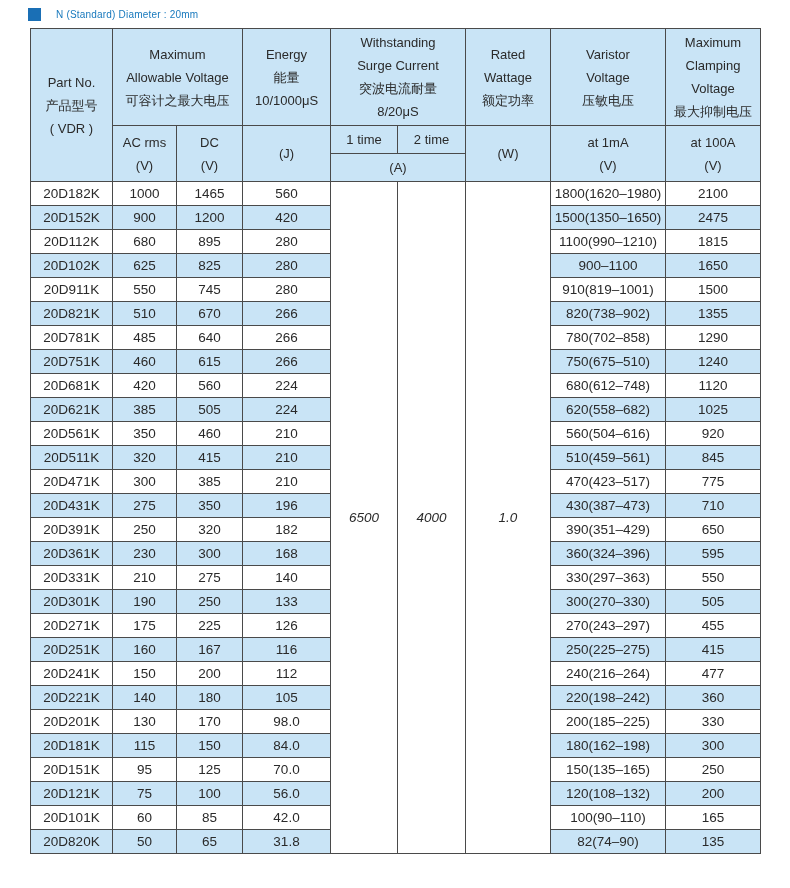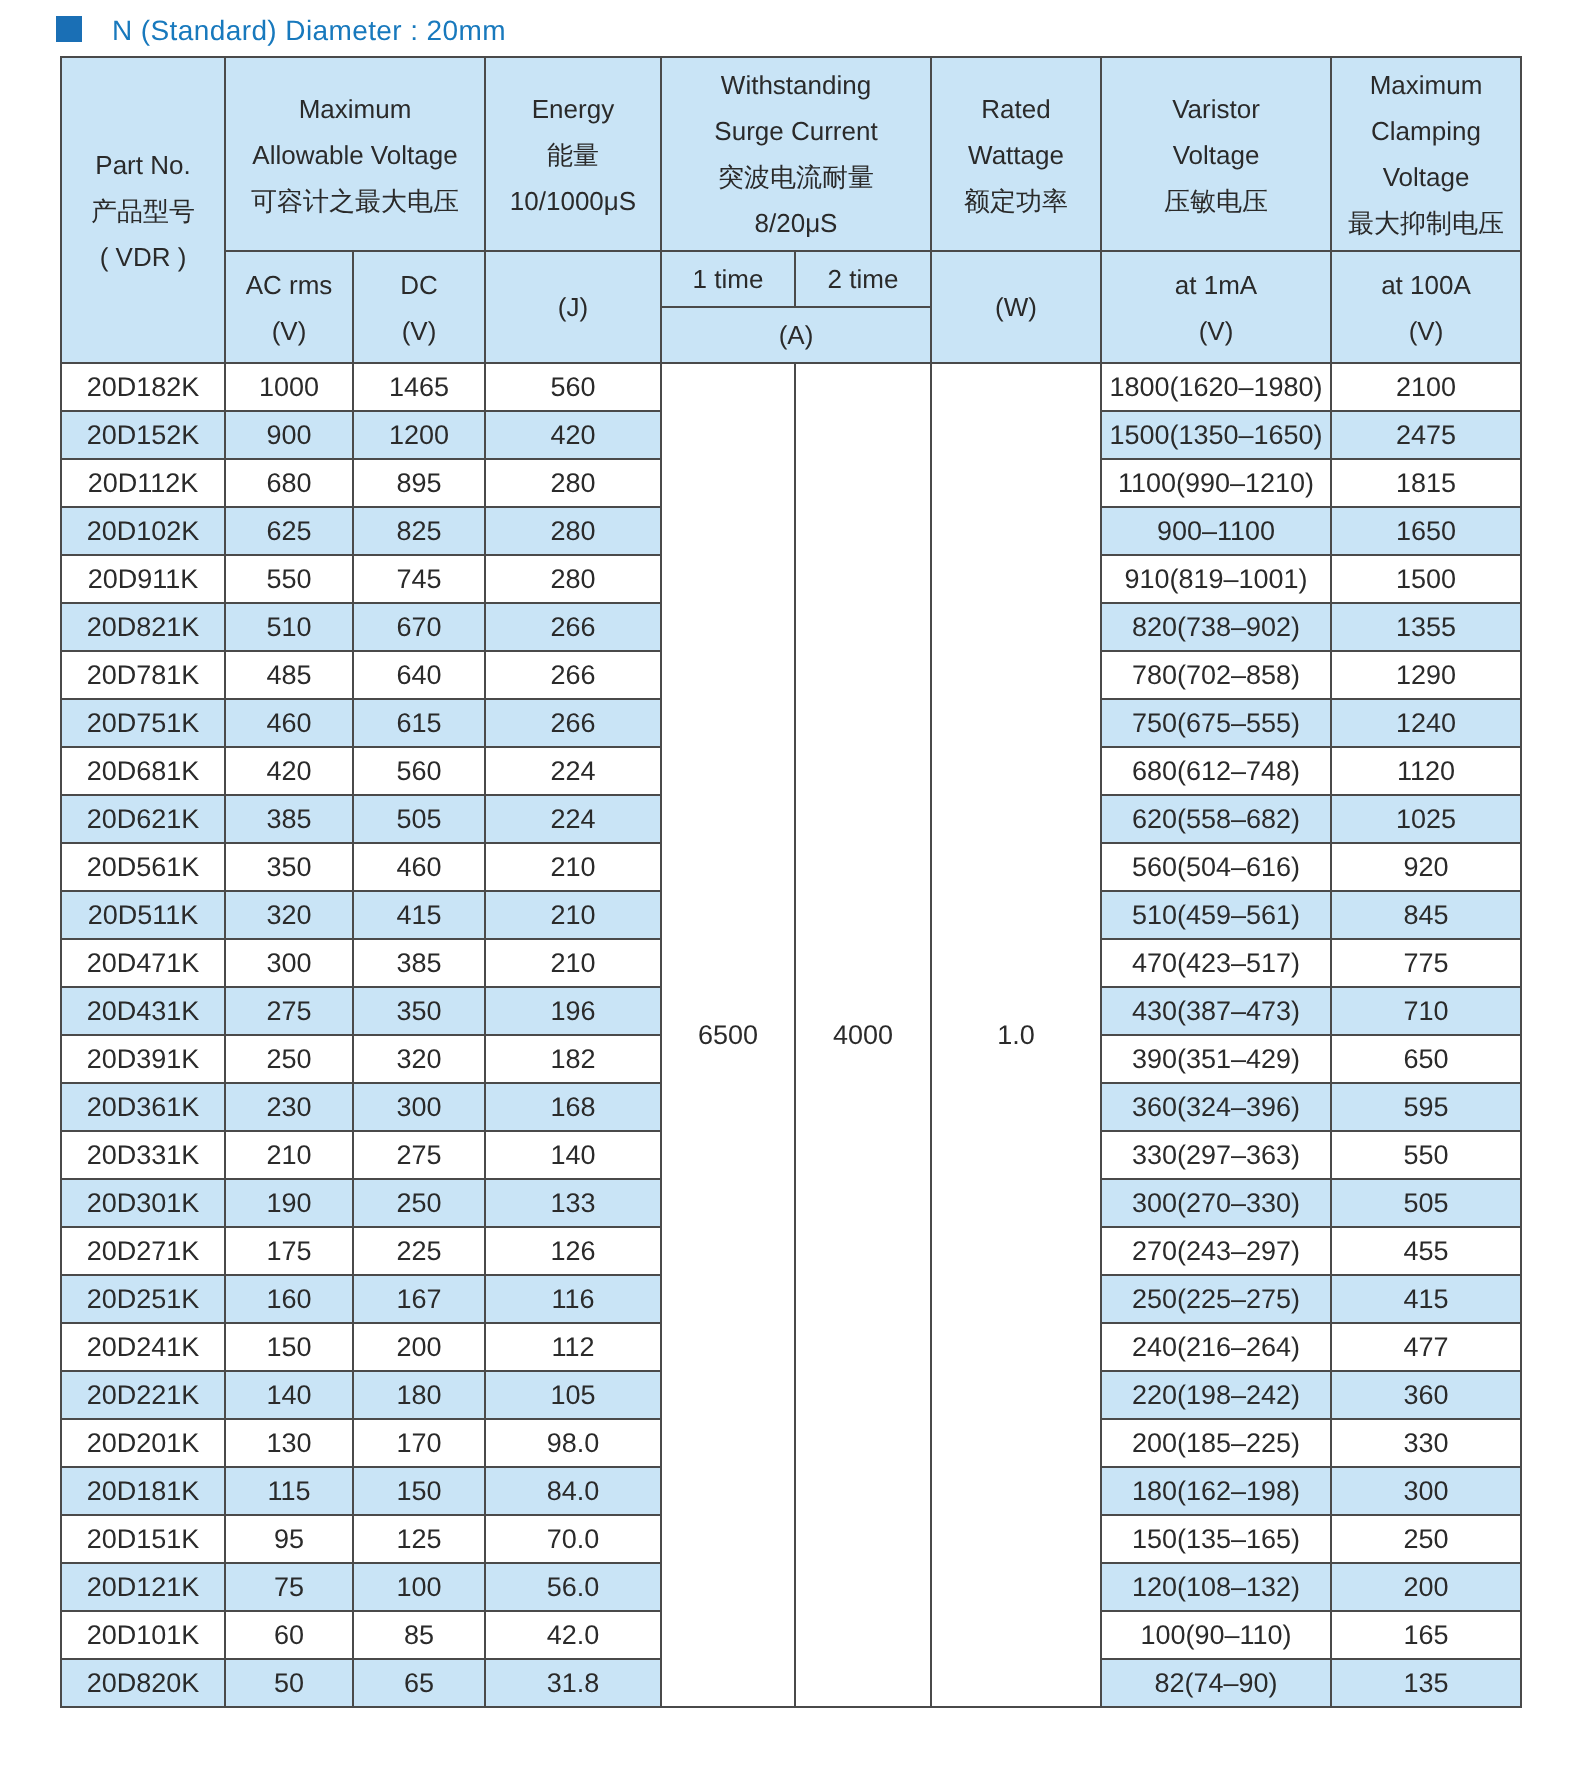--- a/index.html
+++ b/index.html
@@ -14,41 +14,41 @@
   html,body{margin:0;padding:0;}
   body{
     width:790px;height:888px;background:#ffffff;
     font-family:"Liberation Sans",sans-serif;color:var(--text);
   }
   .title-bar{
     display:flex;align-items:center;gap:15px;
     padding:7px 0 6px 28px;height:28px;
   }
   .bullet{width:13px;height:13px;background:var(--bullet-color);flex:0 0 auto;}
-  .title-text{color:var(--title-color);font-size:14px;letter-spacing:.2px;}
+  .title-text{color:var(--title-color);font-size:10px;letter-spacing:.2px;}
   table{
     border-collapse:collapse;table-layout:fixed;
     margin-left:30px;width:730px;
   }
   th,td{
     border:1px solid var(--border);
     text-align:center;vertical-align:middle;
     padding:0;overflow:hidden;
   }
   th{
     background:var(--header-bg);
     font-weight:normal;font-size:13px;line-height:23px;
     white-space:pre-line;padding:2px 1px;
   }
   thead tr.main-row th{height:96px;}
   thead tr.sub-row-1 th{height:26px;}
   thead tr.sub-row-2 th{height:25px;}
   tbody td{height:24px;font-size:13.5px;background:#ffffff;}
   tbody tr:nth-child(even) td{background:var(--alt-row-bg);}
-  tbody td.merged{background:#ffffff !important;}
+  tbody td.merged{background:#ffffff !important;font-style:italic;}
 </style>
 </head>
 <body>
 
 <div class="title-bar">
   <span class="bullet"></span>
   <span class="title-text">N (Standard) Diameter : 20mm</span>
 </div>
 
 <table>
@@ -165,21 +165,21 @@
         <td>640</td>
         <td>266</td>
         <td>780(702–858)</td>
         <td>1290</td>
       </tr>
       <tr>
         <td>20D751K</td>
         <td>460</td>
         <td>615</td>
         <td>266</td>
-        <td>750(675–555)</td>
+        <td>750(675–510)</td>
         <td>1240</td>
       </tr>
       <tr>
         <td>20D681K</td>
         <td>420</td>
         <td>560</td>
         <td>224</td>
         <td>680(612–748)</td>
         <td>1120</td>
       </tr>

